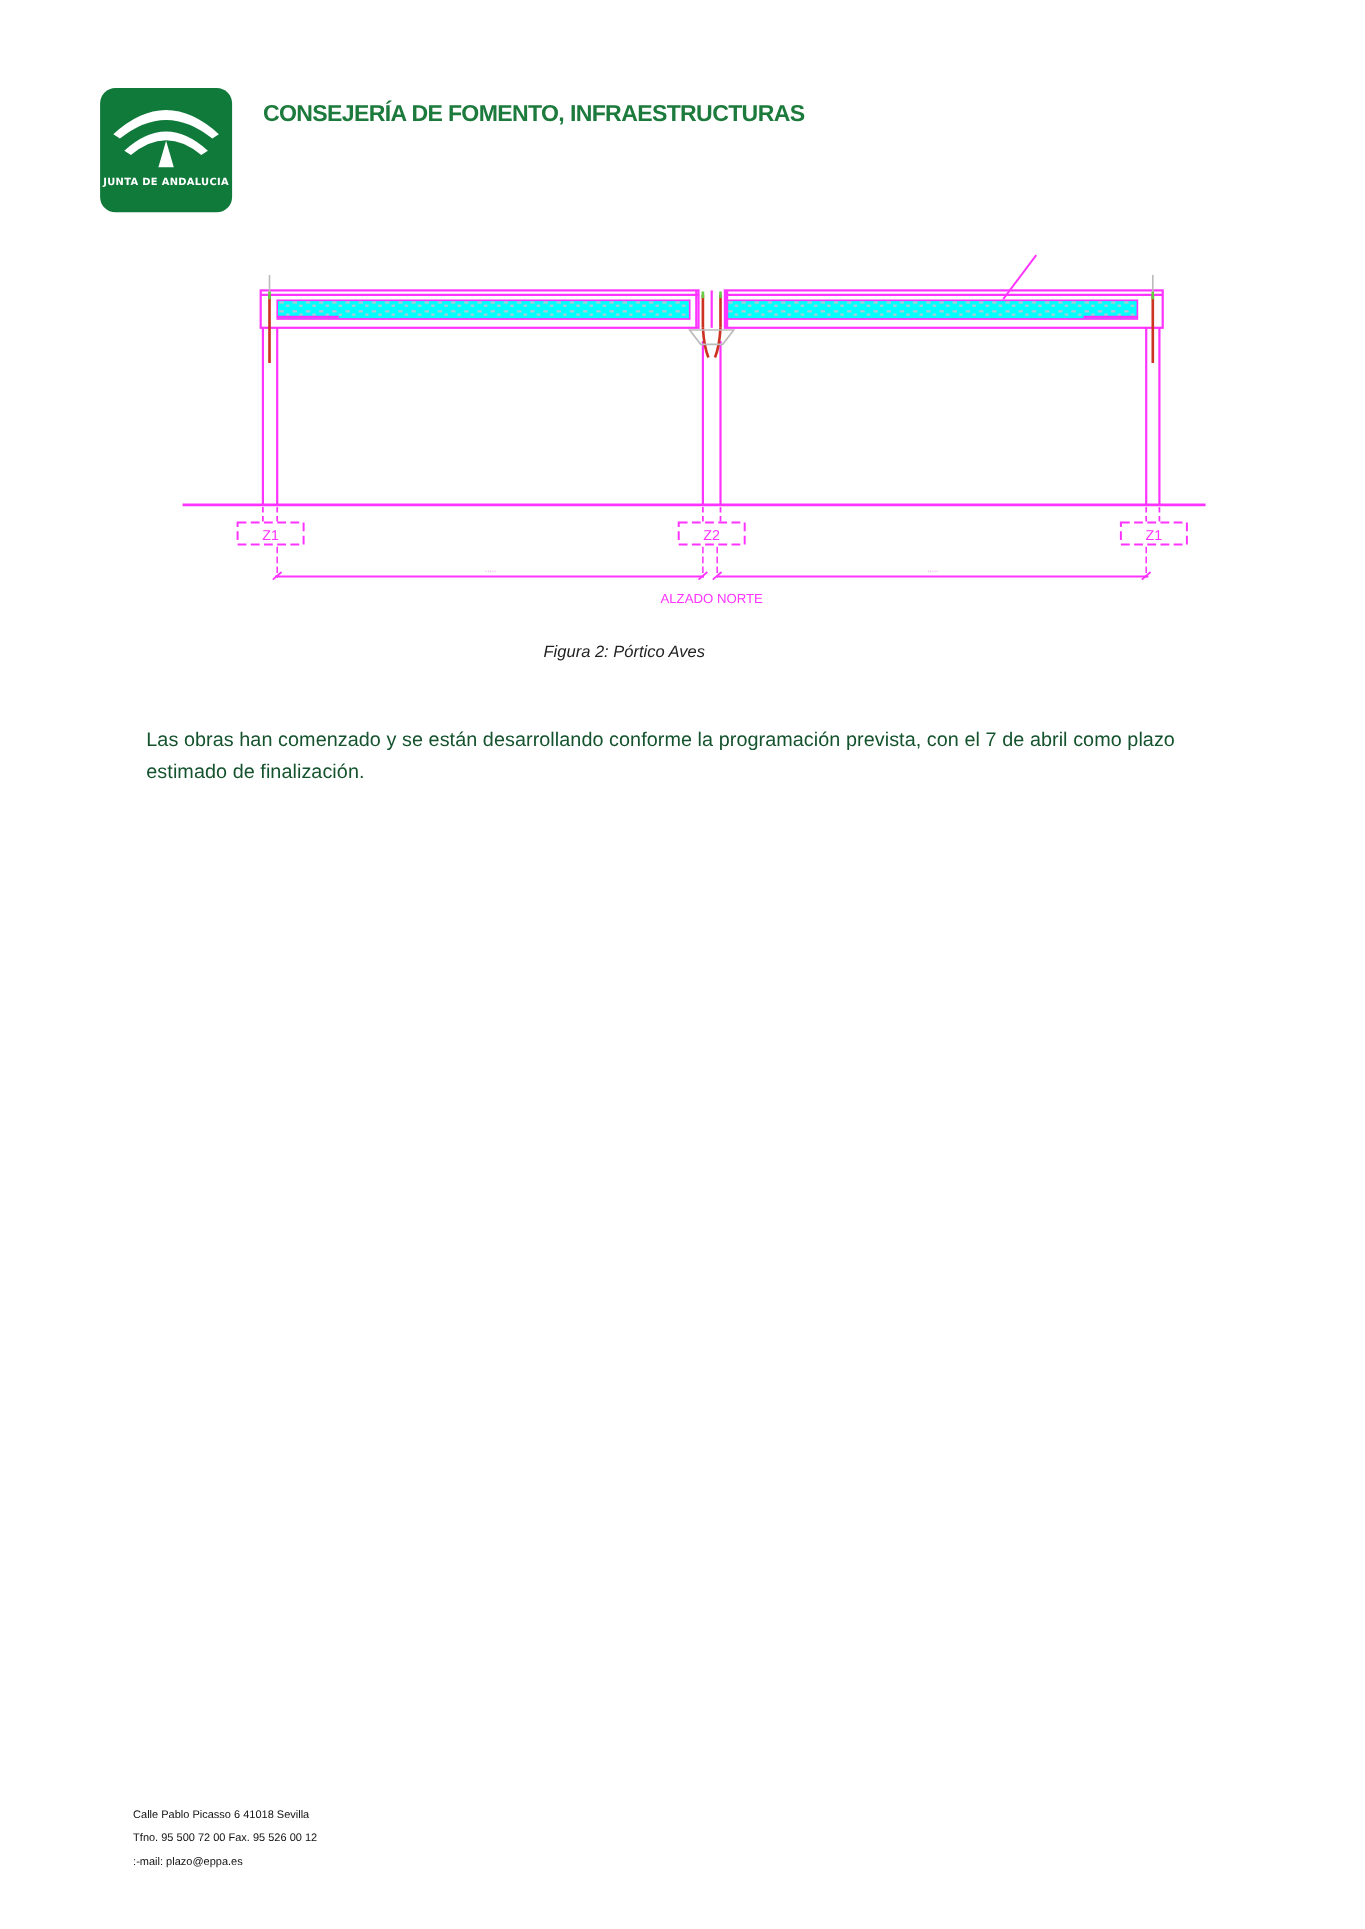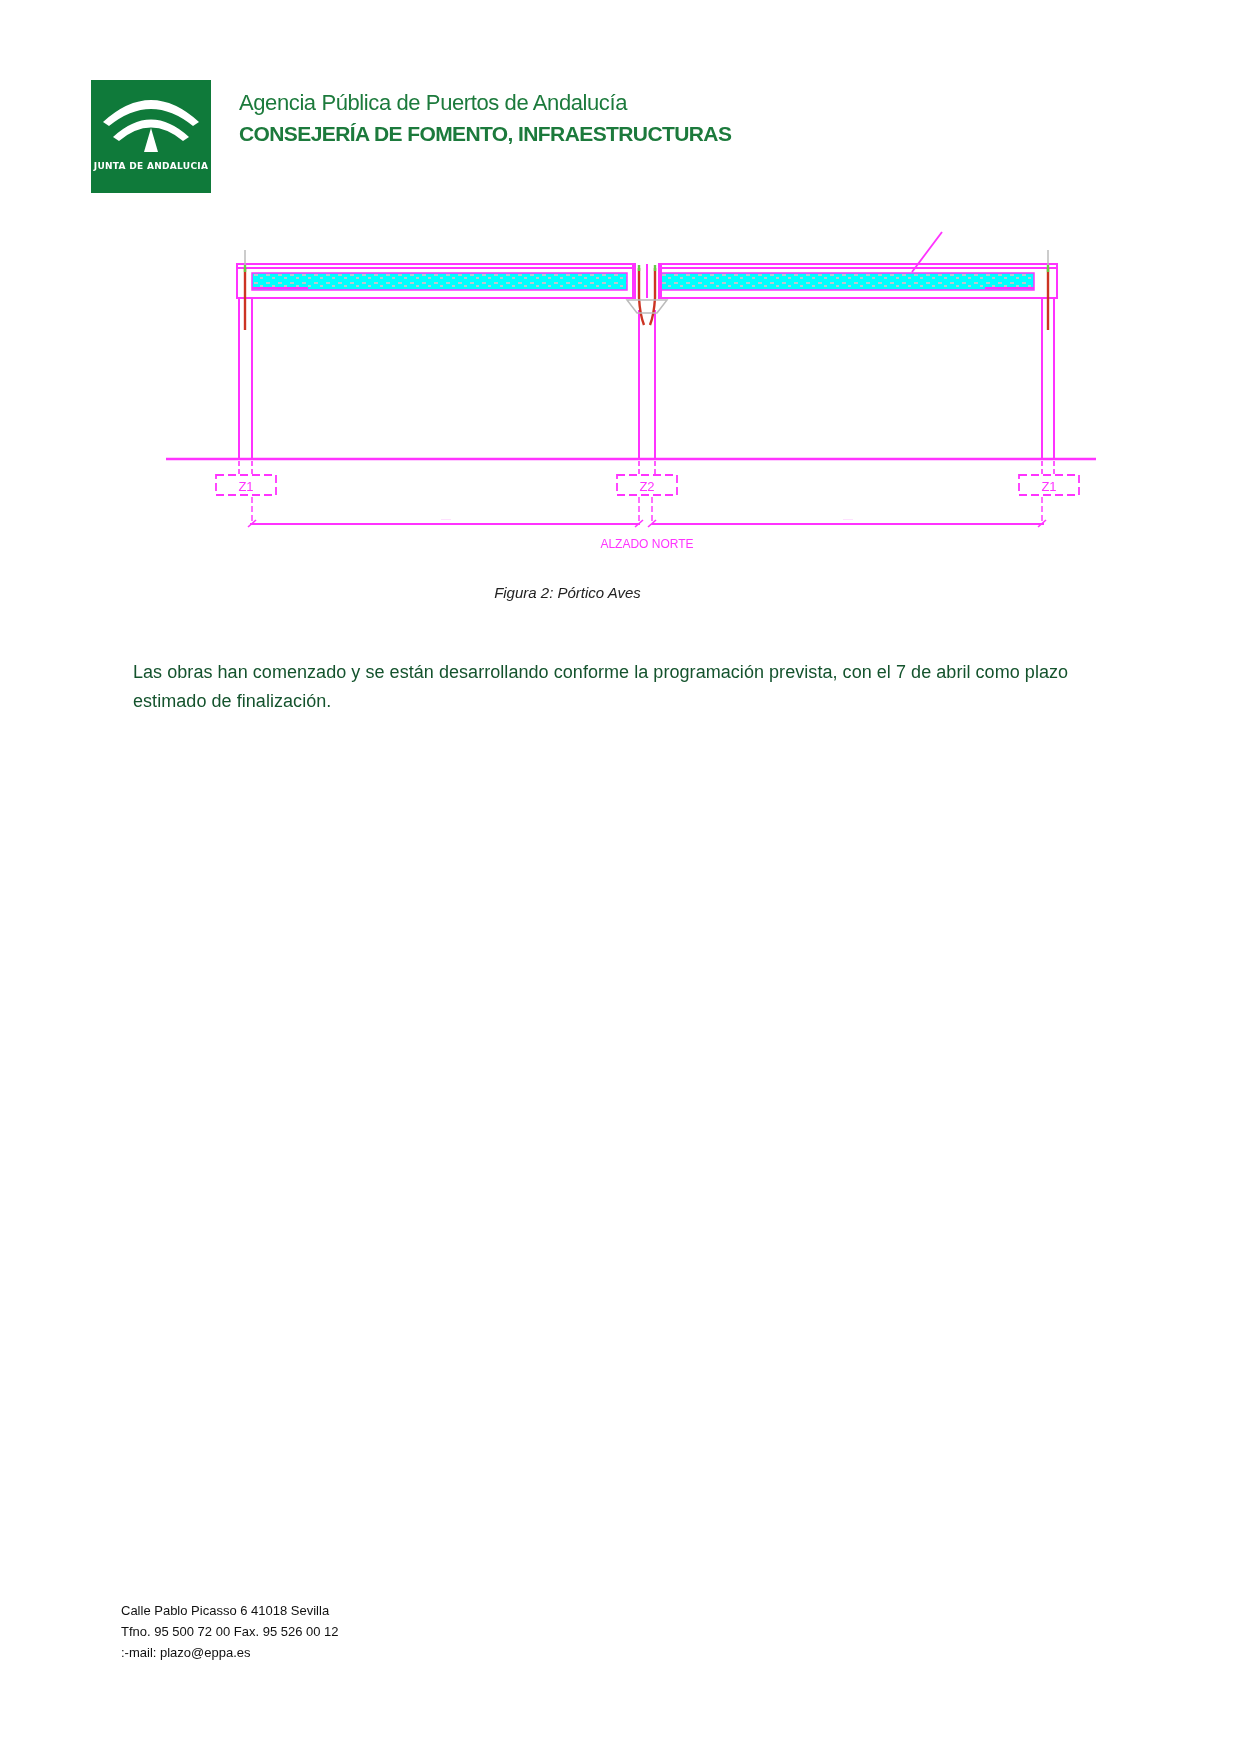--- a/index.html
+++ b/index.html
@@ -1,49 +1,48 @@
 <!DOCTYPE html>
 <html><head>
 <meta charset="utf-8">
 <style>
   html, body { margin: 0; padding: 0; background: #ffffff; }
   body { width: 1241px; height: 1754px; position: relative; overflow: hidden;
          font-family: "Liberation Sans", sans-serif; color: #111; }
   .logo-box { position: absolute; left: 91px; top: 80px; width: 120px; height: 113px;
-              background: #0f7a3a; }
+              background: #0f7a3a; border-radius: 14px; }
   .logo-box svg { position: absolute; left: 0; top: 0; }
   .logo-caption { position: absolute; left: 0; width: 120px; top: 81px; text-align: center;
                   color: #ffffff; font-size: 9px; font-weight: bold; letter-spacing: 0.3px;
                   font-family: "DejaVu Sans", sans-serif; }
   .agency-block { position: absolute; left: 239px; top: 88px; color: #1c7a3c; }
   .agency-line1 { font-size: 22px; line-height: 30px; letter-spacing: -0.4px; }
   .agency-line2, .agency-line3 { font-size: 21px; line-height: 31px; font-weight: bold; letter-spacing: -0.6px; }
   .figure { position: absolute; left: 0; top: 200px; width: 1000px; height: 370px; }
   .caption { position: absolute; top: 584px; left: 0; width: 1105px; text-align: center;
              font-style: italic; font-size: 15px; color: #222; padding-left: 30px; box-sizing: border-box; }
   .body-text { position: absolute; left: 133px; top: 640px; width: 995px;
                font-family: "Liberation Sans", sans-serif; font-size: 18px; line-height: 29px;
                color: #14532d; letter-spacing: 0.05px; }
-  .footer { position: absolute; left: 121px; top: 1600px; font-size: 13px; line-height: 21px; color: #111; }
+  .footer { position: absolute; left: 121px; top: 1640px; font-size: 10px; line-height: 21px; color: #111; }
   .footer div { white-space: nowrap; }
 </style>
 </head>
 <body>
 
 <div class="logo-box">
   <svg width="120" height="113" viewBox="0 0 120 113">
     <path d="M12 42 Q60 -2 108 42 L102 46 Q60 12 18 46 Z" fill="#ffffff"></path>
     <path d="M22 57 Q60 22 98 57 L92 61 Q60 34 28 61 Z" fill="#ffffff"></path>
     <path d="M60 48 L67 72 L53 72 Z" fill="#ffffff"></path>
   </svg>
   <div class="logo-caption">JUNTA DE ANDALUCIA</div>
 </div>
 
 <div class="agency-block">
-  <div class="agency-line1">Agencia Pública de Puertos de Andalucía</div>
   <div class="agency-line2">CONSEJERÍA DE FOMENTO, INFRAESTRUCTURAS</div>
 </div>
 
 <div class="figure">
   <svg width="1241" height="370" viewBox="0 200 1241 370">
     <defs>
       <pattern id="hatch" width="12" height="8" patternUnits="userSpaceOnUse">
         <rect width="12" height="8" fill="#00ffff"></rect>
         <rect x="2" y="2" width="4" height="2" fill="#b8c8d0"></rect>
         <rect x="8" y="5" width="3" height="2" fill="#b8c8d0"></rect>

